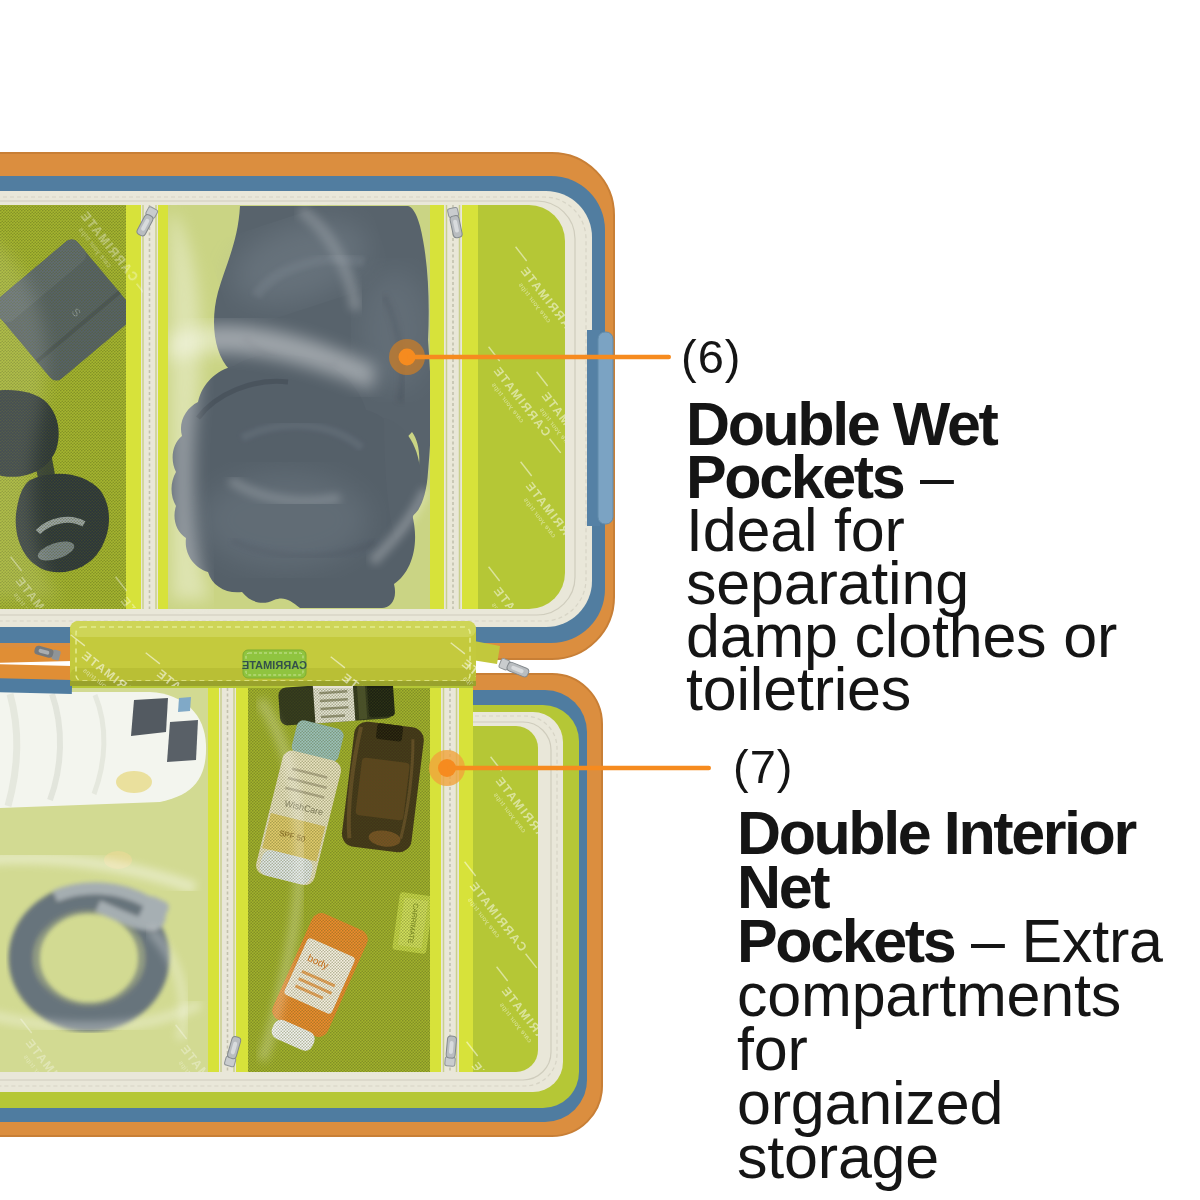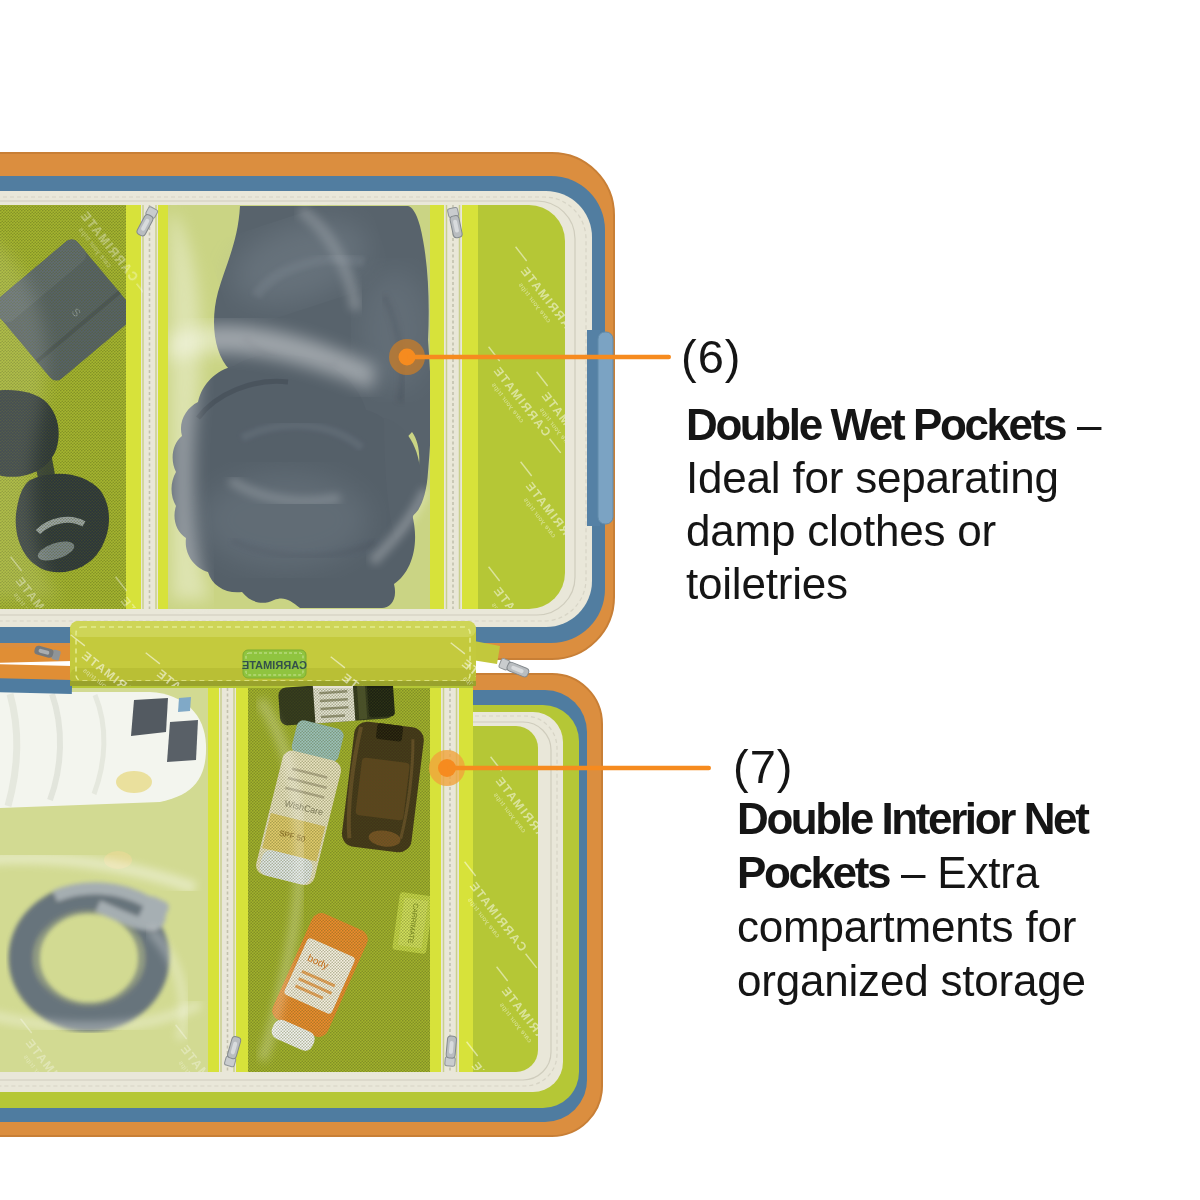--- a/index.html
+++ b/index.html
@@ -1,19 +1,19 @@
 <!DOCTYPE html>
 <html><head>
 <meta charset="utf-8">
 <style>
   html,body{margin:0;padding:0;width:1200px;height:1200px;background:#ffffff;overflow:hidden;}
   body{font-family:"Liberation Sans", sans-serif;}
   .callout{position:absolute;color:#151515;}
   .num{font-size:47px;font-weight:400;line-height:50px;letter-spacing:1px;}
-  .ctext{font-size:44px;font-weight:400;line-height:53px;letter-spacing:-0.2px;}
+  .ctext{font-size:61px;font-weight:400;line-height:53px;letter-spacing:-0.2px;}
   .ctext b{font-weight:700;letter-spacing:-2.4px;}
 </style>
 </head>
 <body>
 
 <svg width="1200" height="1200" viewBox="0 0 1200 1200" style="position:absolute;left:0;top:0" xmlns="http://www.w3.org/2000/svg">
 <defs>
   <pattern id="mesh" width="3" height="3" patternUnits="userSpaceOnUse">
     <circle cx="0.75" cy="0.75" r="0.8" fill="#54601a" opacity="0.45"></circle>
     <circle cx="2.25" cy="2.25" r="0.8" fill="#54601a" opacity="0.45"></circle>
@@ -333,14 +333,14 @@
 <rect x="447" y="765.8" width="264" height="4.5" rx="2.2" fill="#f68b1f"></rect>
 </svg>
 
 <div class="callout" style="left:681px;top:332px;">
   <div class="num">(6)</div>
   <div class="ctext" style="margin-top:16px;margin-left:5px;"><b>Double Wet Pockets</b> –<br>Ideal for separating<br>damp clothes or<br>toiletries</div>
 </div>
 
 <div class="callout" style="left:733px;top:742px;">
   <div class="num">(7)</div>
-  <div class="ctext" style="margin-left:4px;line-height:54px;"><b>Double Interior Net<br>Pockets</b> – Extra<br>compartments for<br>organized storage</div>
+  <div class="ctext" style="margin-top:14px;margin-left:4px;line-height:54px;"><b>Double Interior Net<br>Pockets</b> – Extra<br>compartments for<br>organized storage</div>
 </div>
 
 </body></html>

